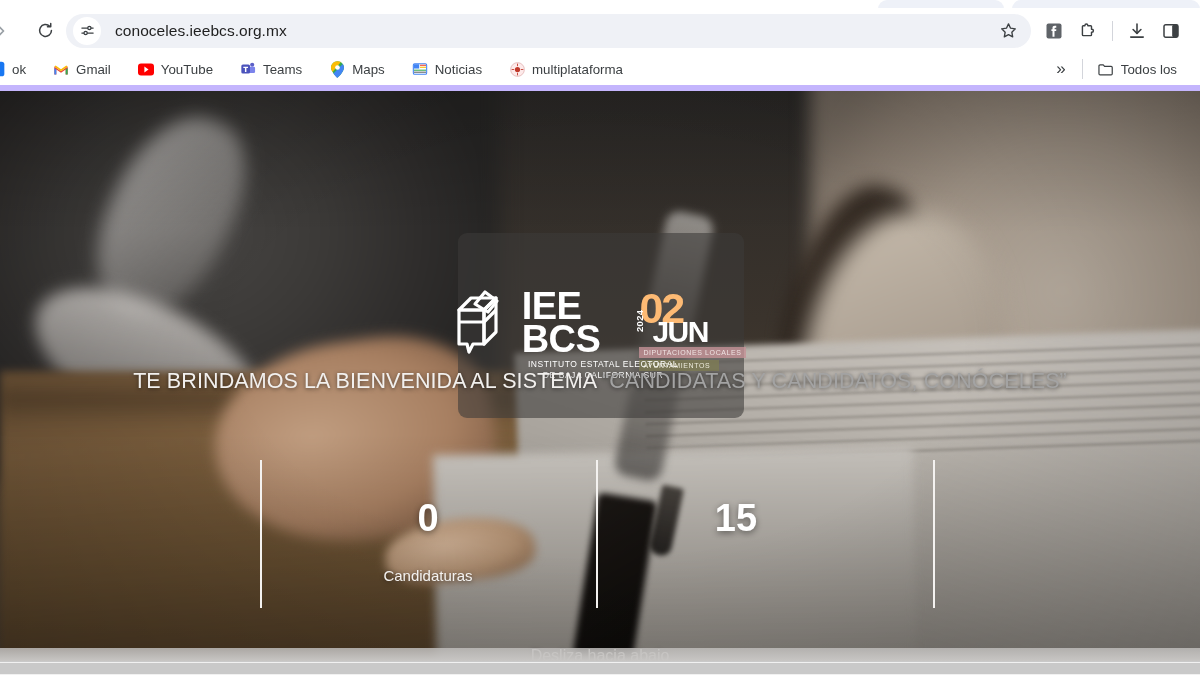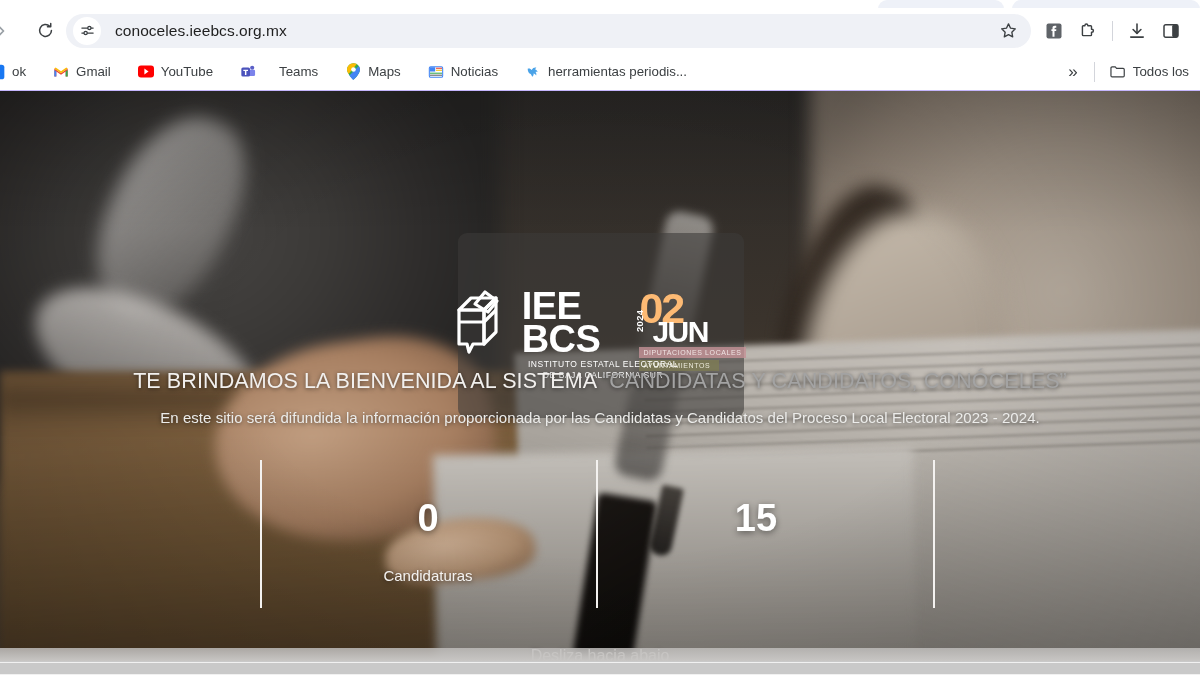--- a/index.html
+++ b/index.html
@@ -50,21 +50,21 @@
   }
   .omni-star { width:30px; height:30px; display:flex; align-items:center; justify-content:center; flex:0 0 auto; margin-right:4px;}
 
   .tb-action { width:34px;height:34px; display:flex;align-items:center;justify-content:center; flex:0 0 auto; }
   .tb-sep { width:1px; height:20px; background:#d3d5db; margin:0 7px; flex:0 0 auto; }
 
   
   .bookmarks {
     position:absolute; left:0; top:53px; width:1200px; height:38px;
     background:#ffffff; display:flex; align-items:center;
-    border-bottom:1px solid #c4b5fd;
+    border-bottom:6px solid #c4b5fd;
   }
   .bm {
     display:flex; align-items:center; height:26px; padding:0 7px;
     border-radius:5px; flex:0 0 auto; margin-right:1px;
   }
   .bm .lbl { font-size:13.3px; color:#3c4043; white-space:nowrap; margin-left:7px; }
   .bm .ico { width:16px; height:16px; flex:0 0 auto; display:flex; align-items:center; justify-content:center; }
   .bm.clip-left { margin-left:-18px; }
   .bm-spacer { flex:1 1 auto; }
   .chev-more { font-size:17px; color:#3c4043; padding:0 8px; flex:0 0 auto;}
@@ -221,21 +221,21 @@
   }
 
   
   .stats { position:absolute; left:0; top:369px; width:1200px; height:150px; }
   .divider { position:absolute; top:0; width:1.6px; height:148px; background:#f4f2f0; }
   .divider.d1 { left:260px; }
   .divider.d2 { left:596px; }
   .divider.d3 { left:933px; }
   .stat { position:absolute; top:0; width:336px; text-align:center; }
   .stat.s1 { left:260px; }
-  .stat.s2 { left:588px; }
+  .stat.s2 { left:568px; }
   .stat .num {
     margin-top:39px; font-size:38px; font-weight:bold; color:#ffffff;
     line-height:1; text-shadow:0 2px 6px rgba(0,0,0,.45);
   }
   .stat .lbl {
     margin-top:30px; font-size:15px; color:#f4f2f0;
     text-shadow:0 1px 4px rgba(0,0,0,.5);
   }
 
   .scrollhint {
@@ -358,21 +358,21 @@
     <div class="bm" style="margin-left:12px;">
       <span class="ico">
         <svg width="17" height="13" viewBox="0 0 24 18">
             <rect x="0" y="0" width="24" height="18" rx="4.5" fill="#ff0000"></rect>
             <path d="M9.6 4.6l6.2 4.4-6.2 4.4z" fill="#fff"></path>
           </svg>
       </span>
       <span class="lbl">YouTube</span>
     </div>
 
-    <div class="bm" style="margin-left:12px;gap:16px;">
+    <div class="bm" style="margin-left:12px;">
       <span class="ico">
         <svg width="16" height="16" viewBox="0 0 24 24">
           <circle cx="18.3" cy="5.6" r="3.1" fill="#5b5fc7"></circle>
           <rect x="12.6" y="8.6" width="10" height="9.5" rx="2" fill="#7b83eb"></rect>
           <rect x="2" y="5.2" width="13" height="13.6" rx="2.4" fill="#4b53bc"></rect>
           <path d="M5 8.6h7v1.9H9.6v6H7.4v-6H5z" fill="#fff"></path>
         </svg>
       </span>
       <span class="lbl">Teams</span>
     </div>
@@ -396,37 +396,39 @@
           <rect x="2.8" y="4.8" width="8" height="6.5" fill="#4285f4"></rect>
           <rect x="12" y="5.6" width="9" height="1.6" fill="#ea4335"></rect>
           <rect x="12" y="8.6" width="9" height="1.6" fill="#fbbc04"></rect>
           <rect x="3" y="13" width="18" height="1.6" fill="#34a853"></rect>
           <rect x="3" y="16" width="18" height="1.6" fill="#5f6368"></rect>
         </svg>
       </span>
       <span class="lbl">Noticias</span>
     </div>
 
-
     <div class="bm" style="margin-left:12px;">
       <span class="ico">
-        <svg width="16" height="16" viewBox="0 0 24 24">
-          <path d="M4 7c2.5-1 4.5 0 6 2 1.6-3 4.5-4.2 7-3.4-1 .6-1.6 1.6-1.8 2.6 2 .4 3.4 2 3.8 4-1.2-.6-2.3-.6-3.3-.2 1.4 1.5 1.7 3.5 1 5.3-.8-1.6-2.2-2.6-3.8-3 .3 2-.6 4-2.3 5-.2-2-1.2-3.7-2.8-4.8C5.6 13.8 4 11 4 7z" fill="#4aa3e8"></path>
-        </svg>
-      </span>
-      <span class="lbl">herramientas periodis...</span>
-    </div>
+        <svg width="15" height="15" viewBox="0 0 24 24">
+          <circle cx="12" cy="12" r="11" fill="#fdeaea" stroke="#e2b3b3" stroke-width="1.3"></circle>
+          <circle cx="12" cy="12" r="4.2" fill="#c0392b"></circle>
+          <path d="M12 2.6v4M12 17.4v4M2.6 12h4M17.4 12h4" stroke="#c0392b" stroke-width="1.4"></path>
+        </svg>
+      </span>
+      <span class="lbl">multiplataforma</span>
+    </div>
+
 
 
     <div class="bm-spacer"></div>
 
     <div class="chev-more">»</div>
     <div class="bm-sep"></div>
 
-    <div class="bm" style="margin-right:4px;">
+    <div class="bm" style="margin-right:16px;">
       <span class="ico">
         <svg width="17" height="15" viewBox="0 0 20 17">
           <path d="M1.2 4.2c0-.8.6-1.4 1.4-1.4h4l1.6 1.9h8.2c.8 0 1.4.6 1.4 1.4v7.8c0 .8-.6 1.4-1.4 1.4H2.6c-.8 0-1.4-.6-1.4-1.4z" fill="none" stroke="#3c4043" stroke-width="1.5" stroke-linejoin="round"></path>
         </svg>
       </span>
       <span class="lbl">Todos los</span>
     </div>
   </div>
 
   <div class="page">
@@ -483,21 +485,20 @@
       <div class="iee-sub">
         <div>INSTITUTO ESTATAL ELECTORAL</div>
         <div>DE BAJA CALIFORNIA SUR</div>
       </div>
     </div>
 
     <div class="headline">
       <span>TE BRINDAMOS LA BIENVENIDA AL SISTEMA </span><span class="quote">“CANDIDATAS Y CANDIDATOS, CONÓCELES”</span>
     </div>
 
-    <div class="subline">En este sitio será difundida la información proporcionada por las Candidatas y Candidatos del Proceso Local Electoral 2023 - 2024.</div>
 
     <div class="stats">
       <div class="divider d1"></div>
       <div class="divider d2"></div>
       <div class="divider d3"></div>
 
       <div class="stat s1">
         <div class="num">0</div>
         <div class="lbl">Candidaturas</div>
       </div>

